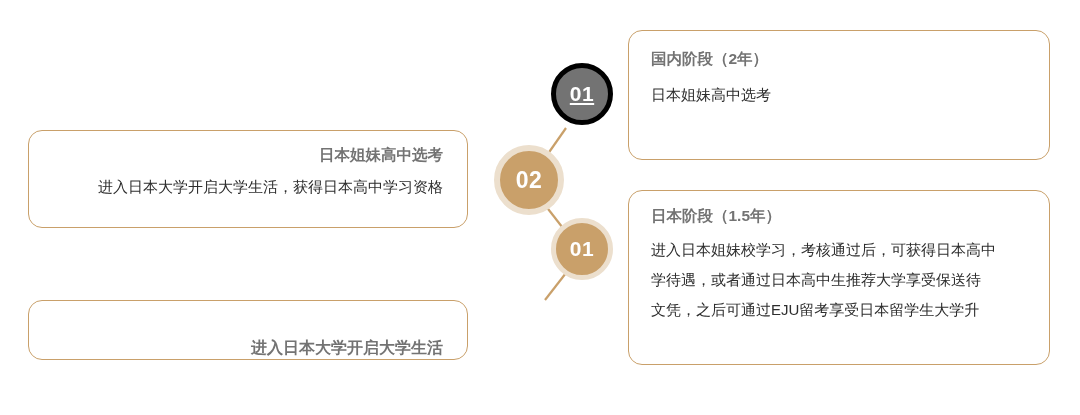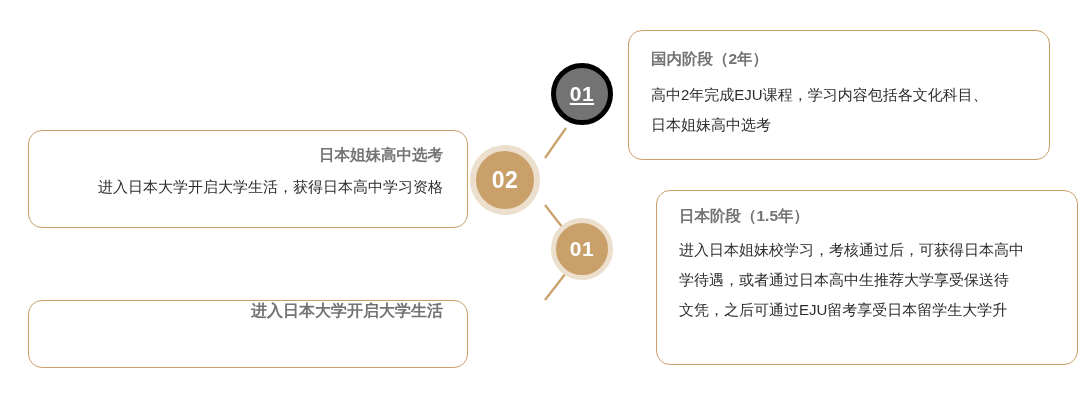--- a/index.html
+++ b/index.html
@@ -45,21 +45,21 @@
     left: 551px;
     top: 63px;
     width: 62px;
     height: 62px;
     background: #737373;
     border: 5px solid #000000;
     font-size: 21px;
     text-decoration: underline;
   }
   .circle-02 {
-    left: 470px;
+    left: 494px;
     top: 145px;
     width: 70px;
     height: 70px;
     background: #c9a06a;
     border: 6px solid #ecdfcd;
     font-size: 23px;
   }
   .circle-03 {
     left: 551px;
     top: 218px;
@@ -108,45 +108,44 @@
   }
   .card-right-top .card-title { margin-bottom: 10px; }
 
   
   .card-right-bottom {
     left: 628px;
     top: 190px;
     width: 422px;
     height: 175px;
     padding: 15px 22px 0 22px;
-    margin-left: 28px;
   }
   .card-right-bottom .card-title { margin-bottom: 8px; }
 
   
   .card-left-top {
     left: 28px;
     top: 130px;
     width: 440px;
     height: 98px;
     padding: 14px 24px 16px 24px;
     text-align: right;
   }
   .card-left-top .card-title { margin-bottom: 8px; }
   .card-left-top .card-body { line-height: 26px; }
 
   
   .card-left-bottom {
     left: 28px;
     top: 300px;
     width: 440px;
-    height: 68px;
+    height: 60px;
     padding: 0 24px;
     display: flex;
-    align-items: flex-start;
+    align-items: flex-end;
     justify-content: flex-end;
     text-align: right;
   }
   .card-left-bottom .card-title { font-size: 16px; }
 </style>
 </head>
 <body>
 
 <div class="stage">
 
@@ -162,21 +161,20 @@
   <div class="step-circle circle-02">
     <span>02</span>
   </div>
   <div class="step-circle circle-03">
     <span>01</span>
   </div>
 
   <div class="card card-right-top">
     <div class="card-title">国内阶段（2年）</div>
     <div class="card-body">
-      <div>高中2年完成EJU课程，学习内容包括各文化科目、</div>
       <div>日本姐妹高中选考</div>
     </div>
   </div>
 
   <div class="card card-right-bottom">
     <div class="card-title">日本阶段（1.5年）</div>
     <div class="card-body">
       <div>进入日本姐妹校学习，考核通过后，可获得日本高中</div>
       <div>学待遇，或者通过日本高中生推荐大学享受保送待</div>
       <div>文凭，之后可通过EJU留考享受日本留学生大学升</div>

